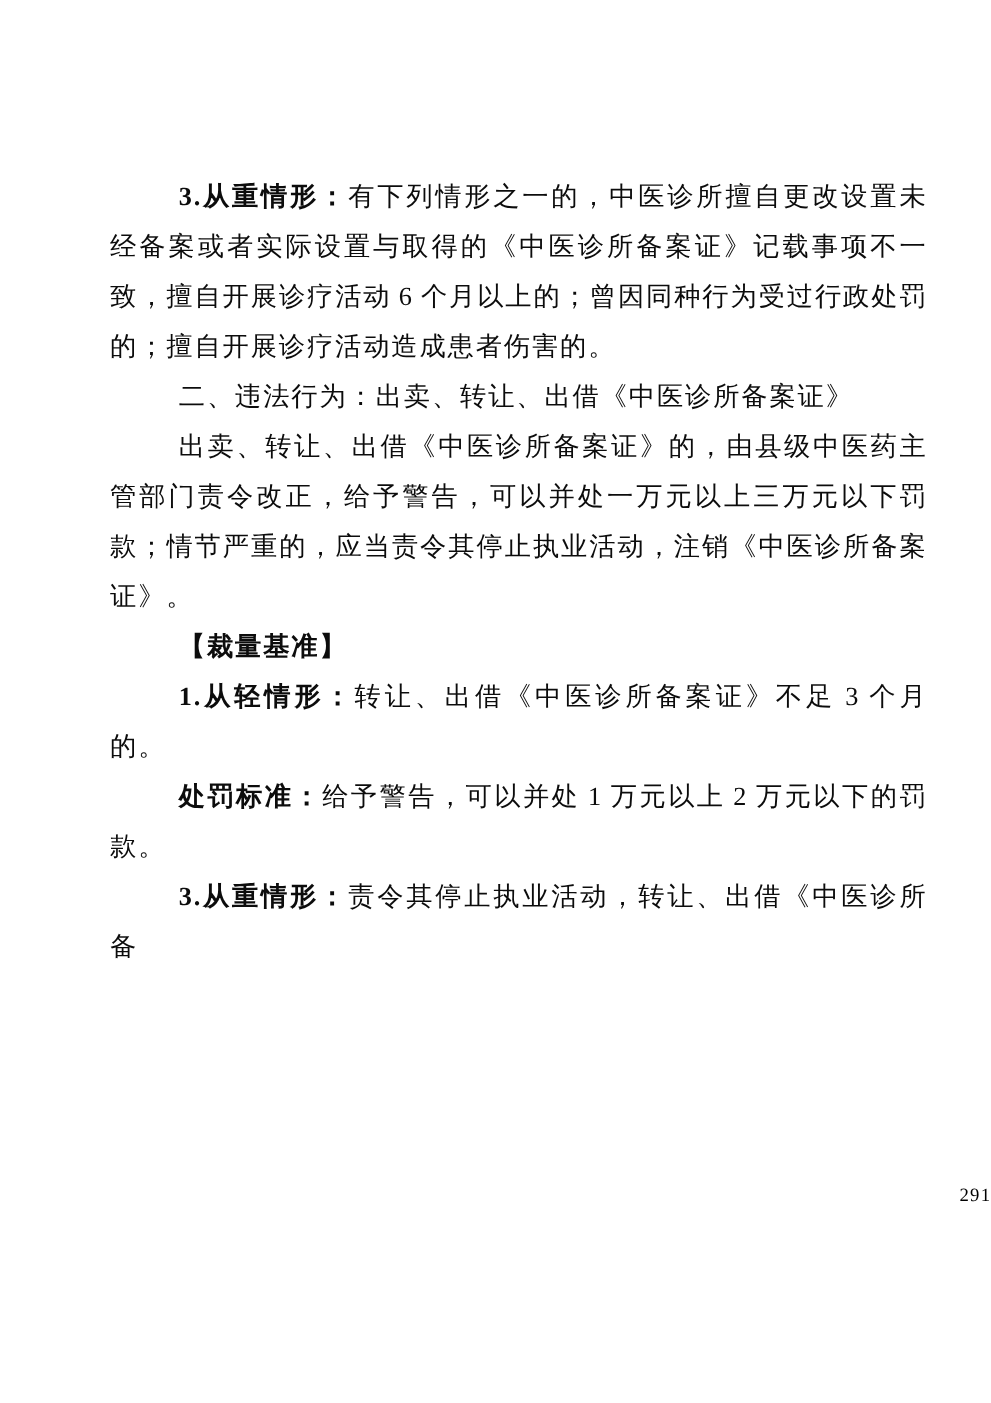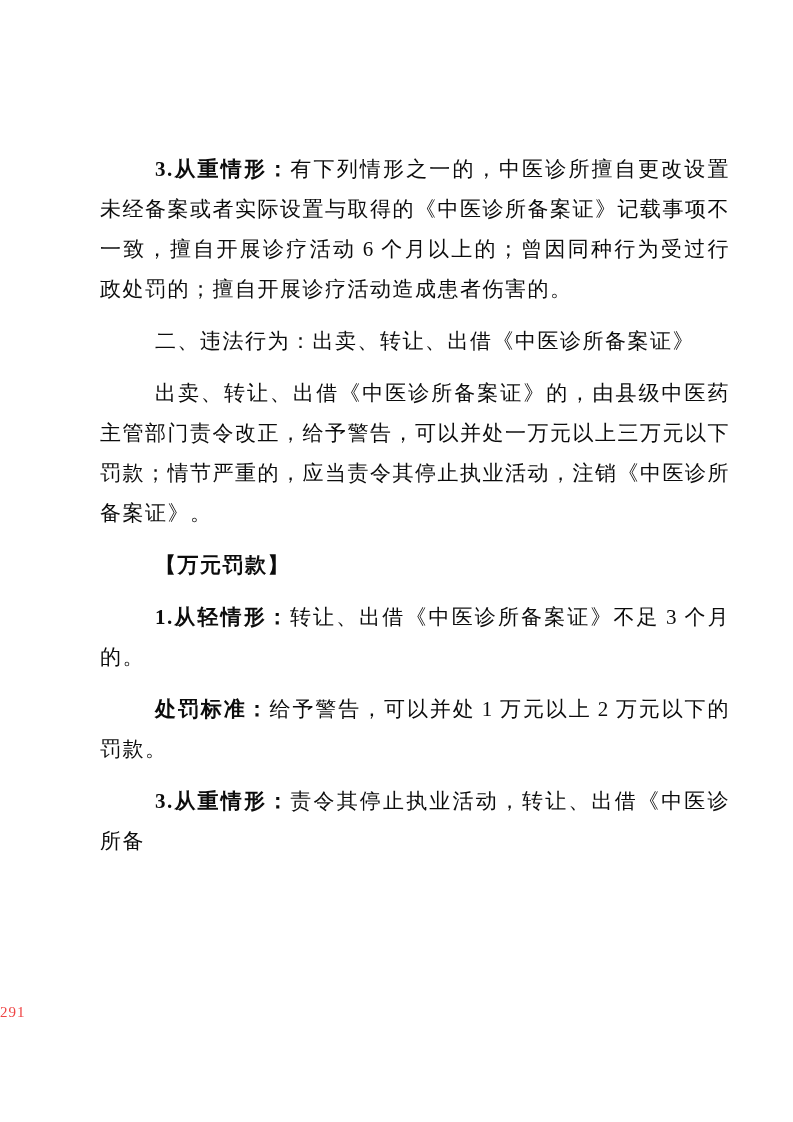--- a/index.html
+++ b/index.html
@@ -16,60 +16,60 @@
     font-family: "Liberation Serif", "DejaVu Serif", serif;
     color: #0c0c0c;
   }
   .content {
     position: absolute;
     left: 88px;
     top: 137px;
     width: 654px;
   }
   .content p {
-    margin: 12px;
+    margin: 0;
     padding: 0;
     font-size: 21px;
     line-height: 40px;
     letter-spacing: 1.5px;
     word-spacing: -1px;
     text-align: justify;
     text-justify: inter-ideograph;
     text-indent: 55px;
   }
   .seg-bold {
     font-weight: bold;
   }
   .page-number {
     position: absolute;
-    top: 1000px;
+    top: 945px;
     left: 0;
     width: 100%;
-    text-align: left;
+    text-align: right;
     font-size: 15px;
     line-height: 24px;
     letter-spacing: 1px;
-    color: #ef4444;
+    color: #000000;
   }
 </style>
 </head>
 <body>
 
 <div class="page">
   <div class="content">
 
     <p><span class="seg-bold">3.从重情形：</span><span>有下列情形之一的，中医诊所擅自更改设置未经备案或者实际设置与取得的《中医诊所备案证》记载事项不一致，擅自开展诊疗活动 6 个月以上的；曾因同种行为受过行政处罚的；擅自开展诊疗活动造成患者伤害的。</span></p>
 
 
     <p><span>二、违法行为：出卖、转让、出借《中医诊所备案证》</span></p>
 
 
     <p><span>出卖、转让、出借《中医诊所备案证》的，由县级中医药主管部门责令改正，给予警告，可以并处一万元以上三万元以下罚款；情节严重的，应当责令其停止执业活动，注销《中医诊所备案证》。</span></p>
 
-    <p><span class="seg-bold">【万元罚款】</span></p>
+    <p><span class="seg-bold">【裁量基准】</span></p>
 
     <p><span class="seg-bold">1.从轻情形：</span><span>转让、出借《中医诊所备案证》不足 3 个月的。</span></p>
 
     <p><span class="seg-bold">处罚标准：</span><span>给予警告，可以并处 1 万元以上 2 万元以下的罚款。</span></p>
 
 
 
     <p><span class="seg-bold">3.从重情形：</span><span>责令其停止执业活动，转让、出借《中医诊所备</span></p>
 
   </div>

